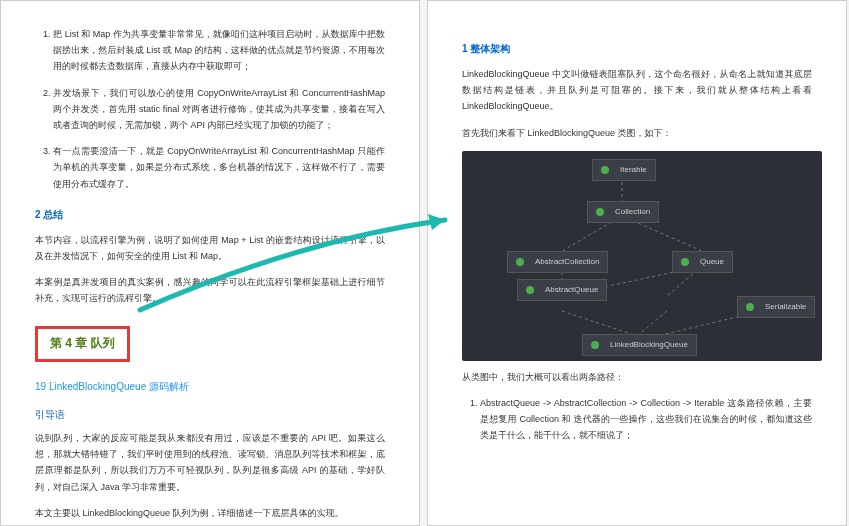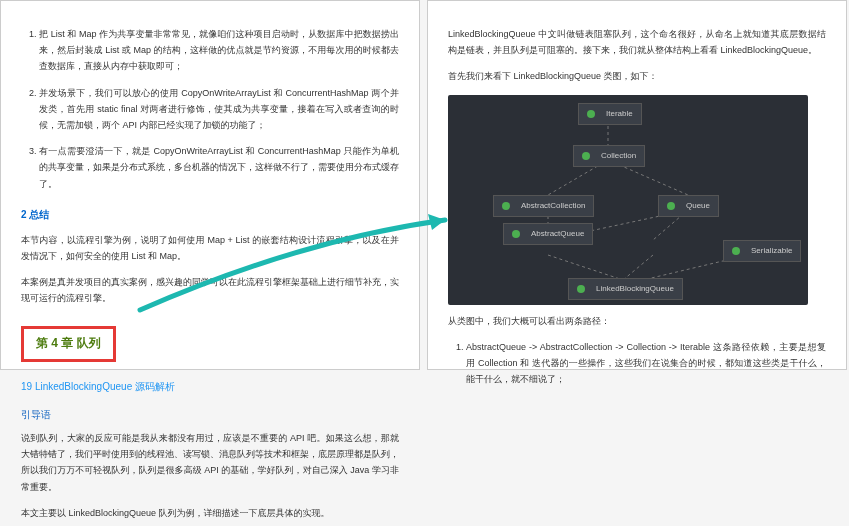--- a/index.html
+++ b/index.html
@@ -1,18 +1,18 @@
 <!DOCTYPE html>
 <html><head>
 <meta charset="utf-8">
 <style>
 *{margin:0;padding:0;box-sizing:border-box}
 body{width:849px;height:526px;background:#f5f5f5;font-family:"Microsoft YaHei",SimSun,sans-serif;position:relative;overflow:hidden}
 .pages{display:flex;height:100%}
-.page{background:#fff;width:420px;height:370px;padding:25px 20px;font-size:9px;color:#333;line-height:1.8;border:1px solid #ccc}
+.page{background:#fff;width:420px;height:526px;padding:25px 34px;font-size:9px;color:#333;line-height:1.8;border:1px solid #ccc}
 .page-left{margin-right:5px}
 .page-right{margin-left:2px}
 ol{padding-left:18px}
 ol li{margin-bottom:10px;text-align:justify}
 .blue-heading{color:#0066cc;font-size:10px;font-weight:bold;margin:14px 0 8px 0}
 .blue-sub{color:#1976d2;font-size:9px;margin:10px 0 8px 0}
 p{margin-bottom:10px;text-align:justify}
 .redbox{border:3px solid #e53935;padding:4px 12px;display:inline-block;margin:10px 0}
 .redbox-text{color:#4d7c0f;font-size:12px;font-weight:bold}
 .chapter-sub{color:#2196f3;font-size:10px;margin:6px 0 10px 0}
@@ -39,20 +39,21 @@
     <div class="redbox">
       <span class="redbox-text">第 4 章 队列</span>
     </div>
     <div class="chapter-sub">19 LinkedBlockingQueue 源码解析</div>
     <div class="small-blue">引导语</div>
     <p>说到队列，大家的反应可能是我从来都没有用过，应该是不重要的 API 吧。如果这么想，那就大错特错了，我们平时使用到的线程池、读写锁、消息队列等技术和框架，底层原理都是队列，所以我们万万不可轻视队列，队列是很多高级 API 的基础，学好队列，对自己深入 Java 学习非常重要。</p>
     <p>本文主要以 LinkedBlockingQueue 队列为例，详细描述一下底层具体的实现。</p>
   </div>
 
   <div class="page page-right">
+    <div class="blue-heading">1 整体架构</div>
     <p>LinkedBlockingQueue 中文叫做链表阻塞队列，这个命名很好，从命名上就知道其底层数据结构是链表，并且队列是可阻塞的。接下来，我们就从整体结构上看看 LinkedBlockingQueue。</p>
     <p>首先我们来看下 LinkedBlockingQueue 类图，如下：</p>
     <div class="diagram">
       <svg width="360" height="210" style="position:absolute;top:0;left:0">
         <line x1="160" y1="25" x2="160" y2="50" stroke="#777" stroke-dasharray="3,3"></line>
         <line x1="160" y1="65" x2="100" y2="100" stroke="#777" stroke-dasharray="3,3"></line>
         <line x1="160" y1="65" x2="240" y2="100" stroke="#777" stroke-dasharray="3,3"></line>
         <line x1="100" y1="115" x2="100" y2="145" stroke="#777" stroke-dasharray="3,3"></line>
         <line x1="240" y1="115" x2="205" y2="145" stroke="#777" stroke-dasharray="3,3"></line>
         <line x1="240" y1="115" x2="100" y2="145" stroke="#777" stroke-dasharray="3,3"></line>

